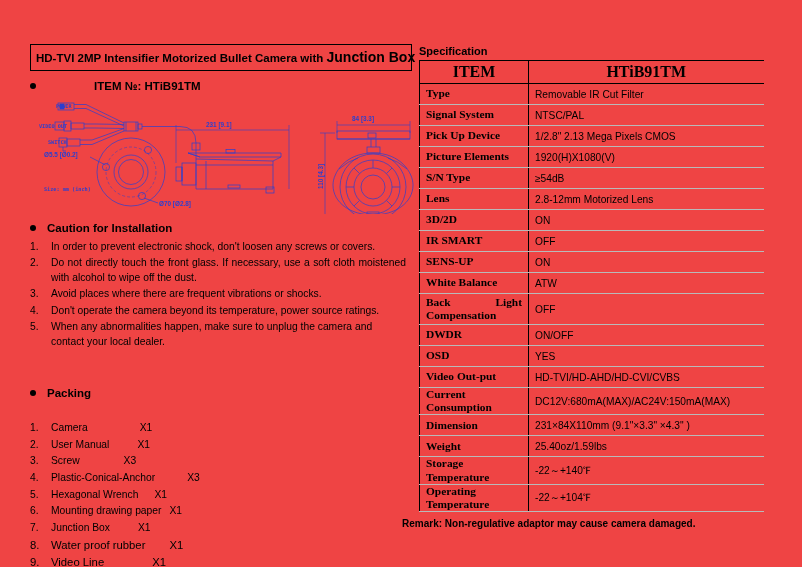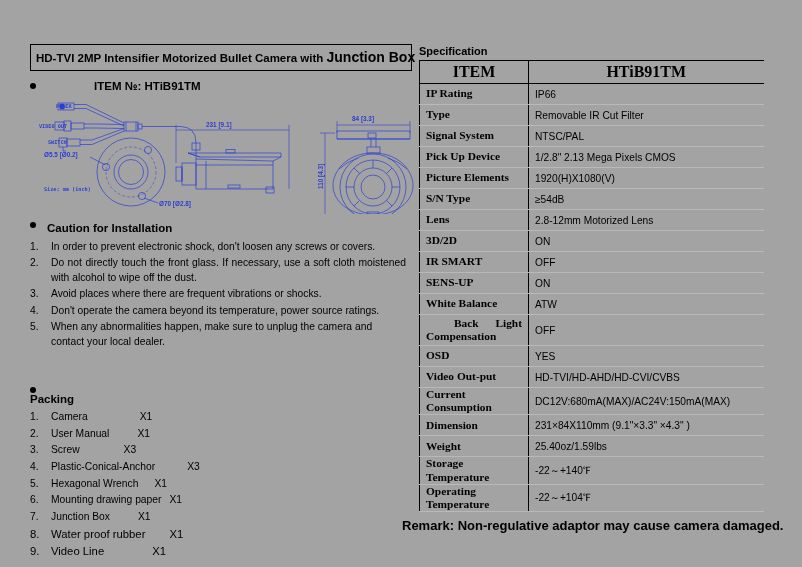--- a/index.html
+++ b/index.html
@@ -4,21 +4,21 @@
 <style>
   html, body {
     margin: 0;
     padding: 0;
     background: #ffffff;
   }
   #page {
     position: relative;
     width: 802px;
     height: 567px;
-    background: #a3a3a3;
+    background: #ef4444;
     overflow: hidden;
     font-family: "Liberation Sans", sans-serif;
     color: #000000;
   }
 
   
   #left-col {
     position: absolute;
     left: 30px;
     top: 44px;
@@ -69,20 +69,21 @@
   #caution {
     position: absolute;
     left: 30px;
     top: 222px;
     width: 376px;
   }
   .sec-head {
     font-weight: bold;
     font-size: 11.5px;
     display: flex;
+    align-items: center;
     margin-bottom: 5px;
   }
   .sec-head .bullet-dot { margin-right: 11px; }
 
   .num-list {
     font-size: 10.3px;
     line-height: 1.47;
   }
   .num-row {
     display: flex;
@@ -100,21 +101,21 @@
     text-align-last: left;
   }
 
   
   #packing {
     position: absolute;
     left: 30px;
     top: 387px;
     width: 376px;
   }
-  #packing .sec-head { margin-bottom: 4px; flex-direction: column; }
+  #packing .sec-head { margin-bottom: 21px; }
   .pack-list { font-size: 10.3px; }
   .pack-row {
     display: flex;
     line-height: 1.62;
     white-space: pre;
   }
   .pack-row .num { width: 21px; flex: 0 0 21px; }
   .pack-row.big { font-size: 11.3px; line-height: 1.55; }
 
   
@@ -171,21 +172,21 @@
     font-family: "Liberation Sans", sans-serif;
     font-size: 10.2px;
   }
   #spec-table tbody tr.tall td { height: 30px; }
 
   #remark {
     position: absolute;
     left: 402px;
     top: 518px;
     font-weight: bold;
-    font-size: 13px;
+    font-size: 10px;
     white-space: nowrap;
   }
 </style>
 </head>
 <body>
 
 <div id="page">
 
   <div id="left-col">
     <div id="title-box">
@@ -381,24 +382,20 @@
         <col class="c2">
       </colgroup>
     <thead>
       <tr>
         <th class="h1">ITEM</th>
         <th>HTiB91TM</th>
       </tr>
     </thead>
     <tbody id="spec-body">
         <tr>
-          <td class="k">IP Rating</td>
-          <td class="v">IP66</td>
-        </tr>
-        <tr>
           <td class="k">Type</td>
           <td class="v">Removable IR Cut Filter</td>
         </tr>
         <tr>
           <td class="k">Signal System</td>
           <td class="v">NTSC/PAL</td>
         </tr>
         <tr>
           <td class="k">Pick Up Device</td>
           <td class="v">1/2.8" 2.13 Mega Pixels CMOS</td>
@@ -426,26 +423,30 @@
         <tr>
           <td class="k">SENS-UP</td>
           <td class="v">ON</td>
         </tr>
         <tr>
           <td class="k">White Balance</td>
           <td class="v">ATW</td>
         </tr>
         <tr class="tall">
           <td class="k">
-            <span class="spread" style="display: block; text-align: justify; text-align-last: justify; margin-left: 28px;">Back Light</span>
+            <span class="spread" style="display: block; text-align: justify; text-align-last: justify;">Back Light</span>
             <span style="display: block;">Compensation</span>
           </td>
           <td class="v">OFF</td>
         </tr>
         <tr>
+          <td class="k">DWDR</td>
+          <td class="v">ON/OFF</td>
+        </tr>
+        <tr>
           <td class="k">OSD</td>
           <td class="v">YES</td>
         </tr>
         <tr>
           <td class="k">Video Out-put</td>
           <td class="v">HD-TVI/HD-AHD/HD-CVI/CVBS</td>
         </tr>
         <tr>
           <td class="k">Current Consumption</td>
           <td class="v">DC12V:680mA(MAX)/AC24V:150mA(MAX)</td>

